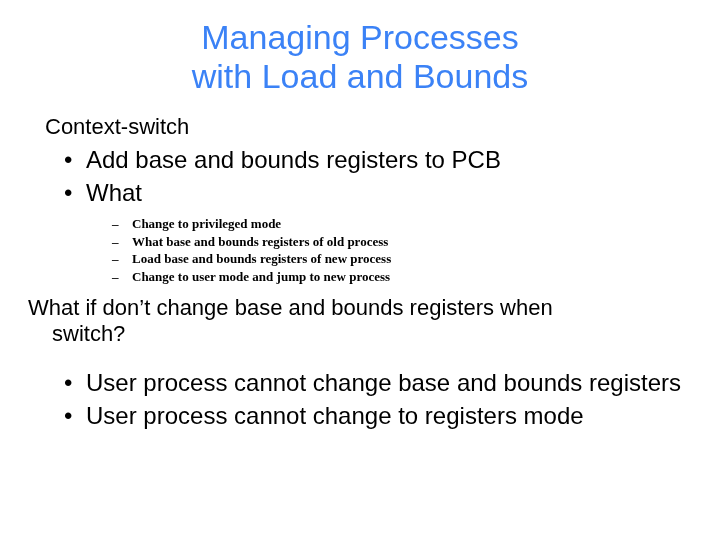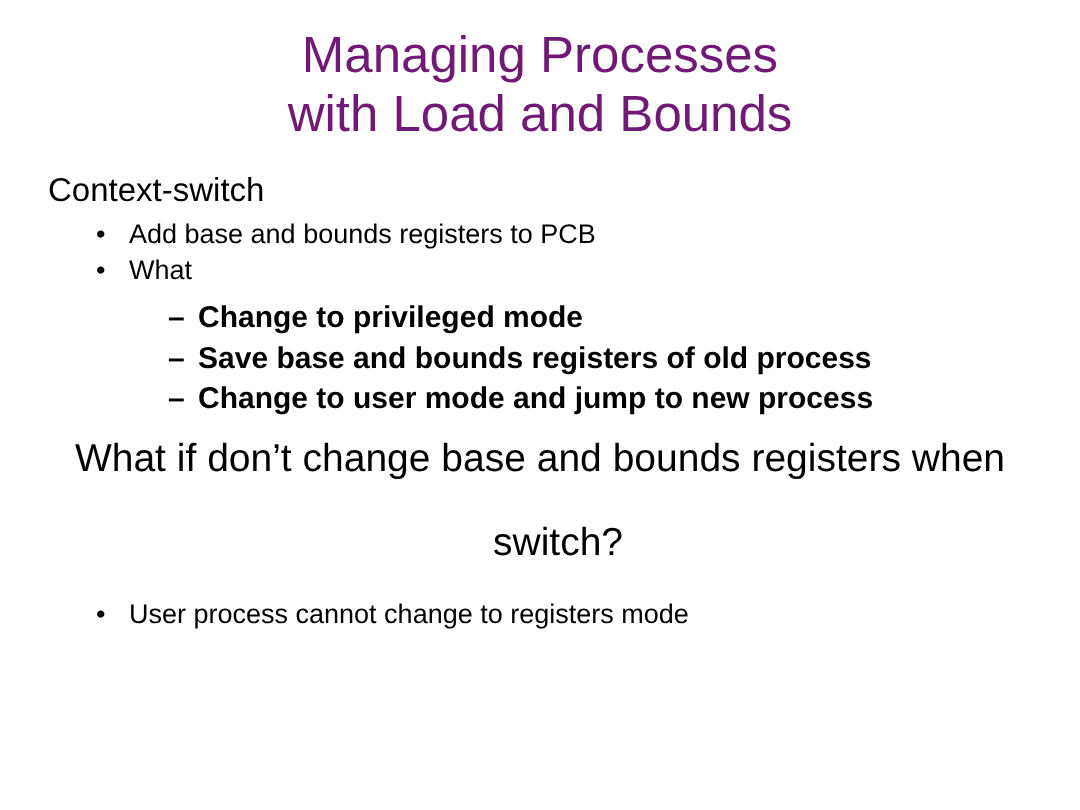--- a/index.html
+++ b/index.html
@@ -14,74 +14,73 @@
   .slide {
     box-sizing: border-box;
     width: 720px;
     height: 540px;
     padding: 12px 28px 0 28px;
   }
   .title {
     text-align: center;
     font-size: 34px;
     line-height: 1.15;
-    color: #701a75;
+    color: #3b82f6;
     margin: 6px 0 18px 0;
     font-weight: normal;
   }
   .section {
     font-size: 22px;
-    margin: 8px 0 4px 4px;
+    margin: 8px 0 4px 17px;
   }
   .bullets {
     list-style: none;
     padding: 0;
     margin: 2px 0 6px 0;
   }
   .bullets > li {
-    font-size: 18px;
+    font-size: 24px;
     line-height: 1.35;
     padding-left: 58px;
     position: relative;
   }
   .bullets > li::before {
     content: "•";
     position: absolute;
     left: 36px;
     top: 0;
   }
   .dashes {
     list-style: none;
     padding: 0;
     margin: 6px 0 10px 0;
   }
   .dashes > li {
-    font-size: 20px;
+    font-size: 13px;
     line-height: 1.35;
     padding-left: 104px;
     position: relative;
     font-weight: bold;
+    font-family: Liberation Serif, serif;
   }
   .dashes > li::before {
     content: "–";
     position: absolute;
     left: 84px;
     top: 0;
   }
   .question {
-    font-size: 26px;
+    font-size: 22px;
     margin: 8px 0 4px 0;
     padding-left: 0;
     text-indent: 0;
-    text-align: center;
   }
   .question .cont {
     display: block;
     padding-left: 24px;
-    margin-top: 25px;
   }
   .spacer {
     height: 14px;
   }
 </style>
 </head>
 <body>
 
 <div class="slide">
 
@@ -92,29 +91,31 @@
 
   <div class="section">Context-switch</div>
 
   <ul class="bullets">
     <li>Add base and bounds registers to PCB</li>
     <li>What</li>
   </ul>
 
   <ul class="dashes">
     <li>Change to privileged mode</li>
-    <li>Save base and bounds registers of old process</li>
+    <li>What base and bounds registers of old process</li>
+    <li>Load base and bounds registers of new process</li>
     <li>Change to user mode and jump to new process</li>
   </ul>
 
   <div class="question">
     <span>What if don’t change base and bounds registers when</span>
     <span class="cont">switch?</span>
   </div>
 
   <div class="spacer"></div>
 
 
   <ul class="bullets">
+    <li>User process cannot change base and bounds registers</li>
     <li>User process cannot change to registers mode</li>
   </ul>
 
 </div>
 
 </body></html>

